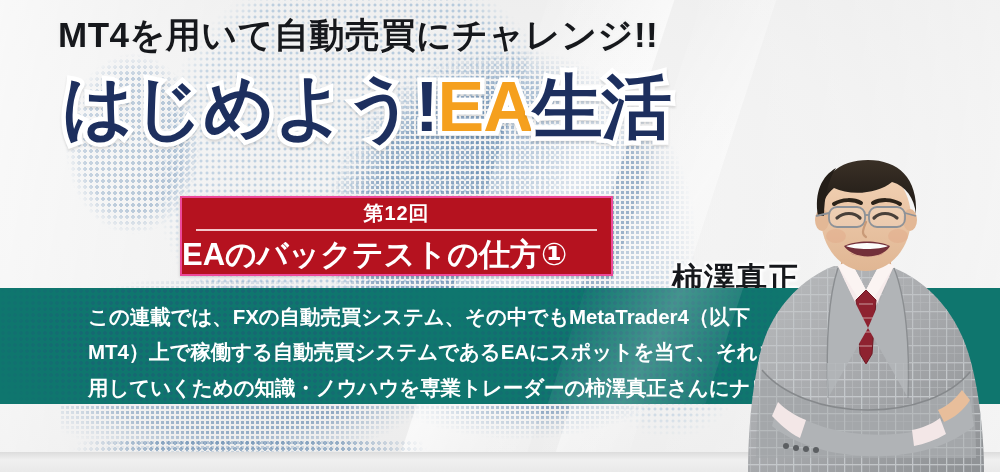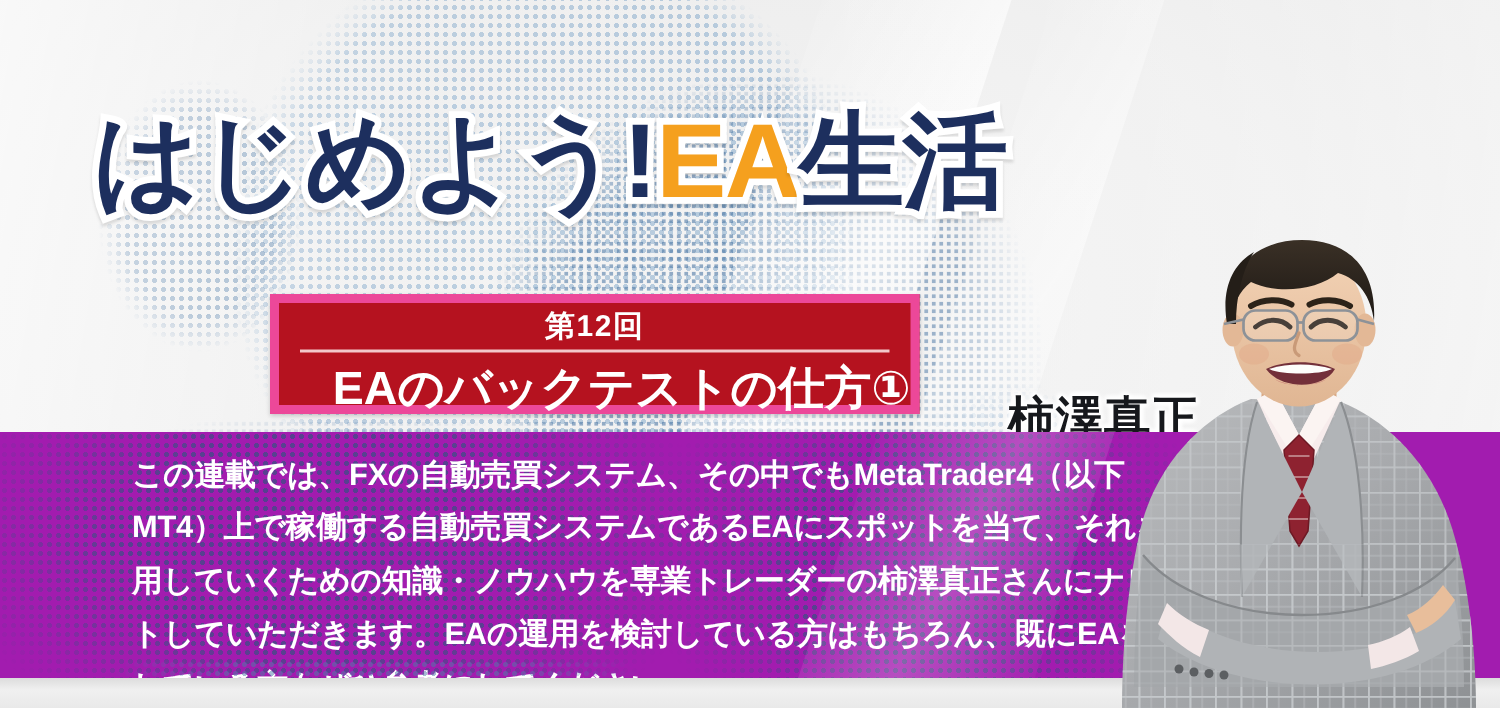--- a/index.html
+++ b/index.html
@@ -124,21 +124,21 @@
   .orange { color: #f5a01e; }
 
   
   #episode-banner {
     position: absolute;
     left: 180px;
     top: 196px;
     width: 433px;
     height: 80px;
     background: #b5121f;
-    border: 6px solid #ec4899;
+    border: 2px solid #ec4899;
     box-sizing: border-box;
     box-shadow: 0 1px 3px rgba(0,0,0,0.18);
   }
   #episode-number {
     position: absolute;
     left: 0; right: 0; top: 2px;
     text-align: center;
     color: #ffffff;
     font-size: 20px;
     font-weight: 700;
@@ -147,21 +147,21 @@
   #episode-divider {
     position: absolute;
     left: 14px; right: 14px;
     top: 31px;
     height: 2px;
     background: #f3c7ca;
   }
   #episode-title {
     position: absolute;
     left: 0; right: 0; top: 36px;
-    text-align: right;
+    text-align: left;
     color: #ffffff;
     font-size: 31px;
     font-weight: 700;
     letter-spacing: 0px;
     white-space: nowrap;
   }
 
   
   #author-name {
     position: absolute;
@@ -178,22 +178,22 @@
       2px 2px 3px #ffffff, -2px -2px 3px #ffffff;
     margin-top: 23px;
   }
 
   
   #desc-panel {
     position: absolute;
     left: 0;
     top: 288px;
     width: 1000px;
-    height: 164px;
-    background: #a21caf;
+    height: 116px;
+    background: #0f766e;
     overflow: hidden;
   }
   #desc-panel .panel-dots {
     position: absolute;
     inset: 0;
     background-image: radial-gradient(#1d5f77 40%, rgba(0,0,0,0) 42%);
     background-size: 6px 6px;
     opacity: 0.55;
     -webkit-mask-image: radial-gradient(ellipse 34% 120% at 22% 44%, #000 40%, rgba(0,0,0,0) 76%),
                         radial-gradient(ellipse 26% 110% at 62% 50%, #000 38%, rgba(0,0,0,0) 76%);
@@ -254,20 +254,21 @@
   <div class="bg-base"></div>
   <div class="dots dots-light" id="globe-1"></div>
   <div class="dots dots-dense" id="globe-2"></div>
   <div class="dots" id="continent-a"></div>
   <div class="dots dots-dense" id="continent-b"></div>
   <div class="dots dots-light" id="continent-c"></div>
   <div class="streak" id="streak-1"></div>
   <div class="streak" id="streak-2"></div>
   <div class="bg-vignette"></div>
 
+  <div id="tagline">MT4を用いて自動売買にチャレンジ!!</div>
 
   <div id="main-title">
     <span class="seg navy">はじめよう!</span><span class="seg orange">EA</span><span class="seg navy">生活</span>
   </div>
 
   <div id="episode-banner">
     <div id="episode-number">第12回</div>
     <div id="episode-divider"></div>
     <div id="episode-title">EAのバックテストの仕方①</div>
   </div>

